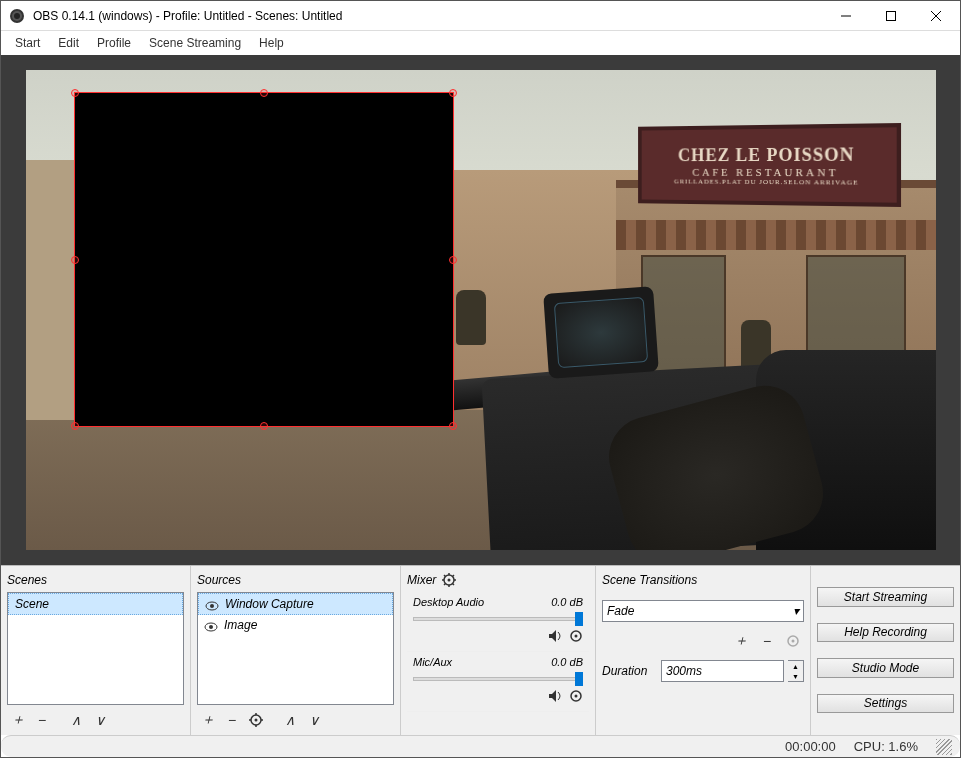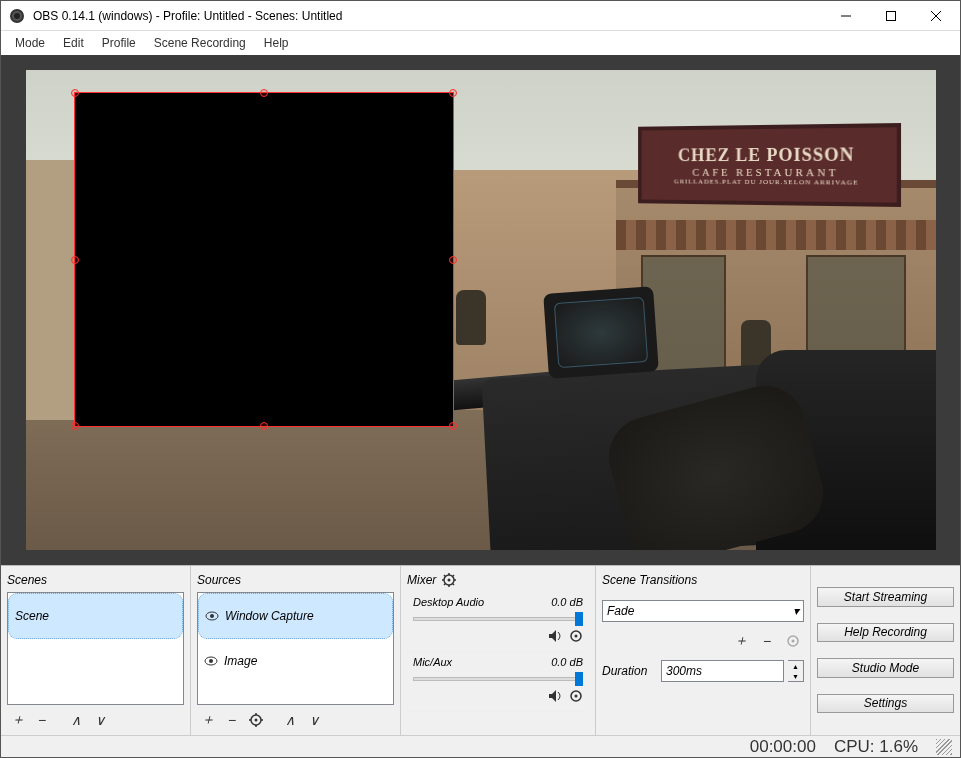--- a/index.html
+++ b/index.html
@@ -44,21 +44,21 @@
 .selection-rect .handle { position: absolute; width: 8px; height: 8px; border: 1px solid #ff3030; background: rgba(255,48,48,0.15); border-radius: 50%; }
 .h-tl { top: -4px; left: -4px; } .h-tm { top: -4px; left: calc(50% - 4px); } .h-tr { top: -4px; right: -4px; }
 .h-ml { top: calc(50% - 4px); left: -4px; } .h-mr { top: calc(50% - 4px); right: -4px; }
 .h-bl { bottom: -4px; left: -4px; } .h-bm { bottom: -4px; left: calc(50% - 4px); } .h-br { bottom: -4px; right: -4px; }
 
 .panels { height: 170px; background: #f0f0f0; display: flex; border-top: 1px solid #bbb; }
 .panel { display: flex; flex-direction: column; border-right: 1px solid #ccc; padding: 4px 6px; font-style: italic; }
 .panel-header { font-size: 12px; padding: 3px 0 5px 0; display: flex; align-items: center; gap: 6px; }
 .panel-body { flex: 1; background: #fff; border: 1px solid #828790; overflow: auto; }
 .panel-footer { height: 26px; display: flex; align-items: center; gap: 2px; padding-top: 4px; }
-.list-item { padding: 15px 6px; cursor: pointer; display: flex; align-items: center; gap: 6px; border-radius: 9px; }
+.list-item { padding: 3px 6px; cursor: pointer; display: flex; align-items: flex-end; gap: 6px; }
 .list-item.selected { background: #cde8ff; border: 1px dotted #6aa9e0; }
 .icon-btn { width: 22px; height: 22px; display: flex; align-items: center; justify-content: center; cursor: pointer; font-size: 14px; color: #333; border: 1px solid transparent; }
 .icon-btn.disabled { color: #aaa; cursor: default; }
 
 .scenes-panel { width: 190px; }
 .sources-panel { width: 210px; }
 .mixer-panel { width: 195px; }
 .transitions-panel { width: 215px; }
 .controls-panel { flex: 1; border-right: none; padding: 6px; }
 
@@ -71,21 +71,21 @@
 
 .trans-row { display: flex; align-items: center; gap: 4px; margin-bottom: 6px; margin-top: 8px; }
 .trans-select { flex: 1; height: 22px; border: 1px solid #828790; background: #fff; padding: 0 4px; font-size: 12px; display: flex; align-items: center; justify-content: space-between; cursor: pointer; }
 .trans-label { width: 55px; font-size: 12px; }
 .trans-input { flex: 1; height: 22px; border: 1px solid #828790; background: #fff; padding: 0 4px; font-size: 12px; display: flex; align-items: center; }
 .spinner-btns { width: 16px; height: 22px; display: flex; flex-direction: column; border: 1px solid #828790; border-left: none; }
 .spinner-btns div { flex: 1; display: flex; align-items: center; justify-content: center; font-size: 7px; cursor: pointer; background: #f0f0f0; }
 
 .ctrl-btn { width: 100%; height: 23px; margin-bottom: 16px; background: linear-gradient(#f5f5f5, #e1e1e1); border: 1px solid #999; cursor: pointer; font-size: 12px; display: flex; align-items: center; justify-content: center; }
 
-.statusbar { height: 22px; background: #f0f0f0; border-top: 1px solid #ccc; display: flex; align-items: center; justify-content: flex-end; padding: 0 8px; gap: 18px; font-size: 17px; color: #333; }
+.statusbar { height: 22px; background: #f0f0f0; border-top: 1px solid #ccc; display: flex; align-items: center; justify-content: flex-end; padding: 0 8px; gap: 18px; font-size: 13px; color: #333; border-radius: 10px; }
 .statusbar .grip { width: 16px; height: 16px; background: repeating-linear-gradient(135deg, #999 0 1px, transparent 1px 3px); }
 
 .eye-icon svg, .gear-icon svg, .speaker-icon svg { display: block; }
 </style>
 </head>
 <body>
 
 <div class="titlebar">
   <span class="app-icon">
     <svg width="16" height="16" viewBox="0 0 16 16">
@@ -109,24 +109,24 @@
     <div class="win-btn close">
         <svg width="10" height="10">
           <line x1="0" y1="0" x2="10" y2="10" stroke="#000"></line>
           <line x1="10" y1="0" x2="0" y2="10" stroke="#000"></line>
         </svg>
       </div>
   </div>
 </div>
 
 <div class="menubar">
-  <div class="menu-item">Mode</div>
+  <div class="menu-item">Start</div>
   <div class="menu-item">Edit</div>
   <div class="menu-item">Profile</div>
-  <div class="menu-item">Scene Recording</div>
+  <div class="menu-item">Scene Streaming</div>
   <div class="menu-item">Help</div>
 </div>
 
 <div class="preview-area">
   <div class="preview-canvas">
     <div class="game-scene">
       <div class="sky"></div>
       <div class="ground"></div>
       <div class="bldg-left"></div>
       <div class="bldg-mid"></div>

